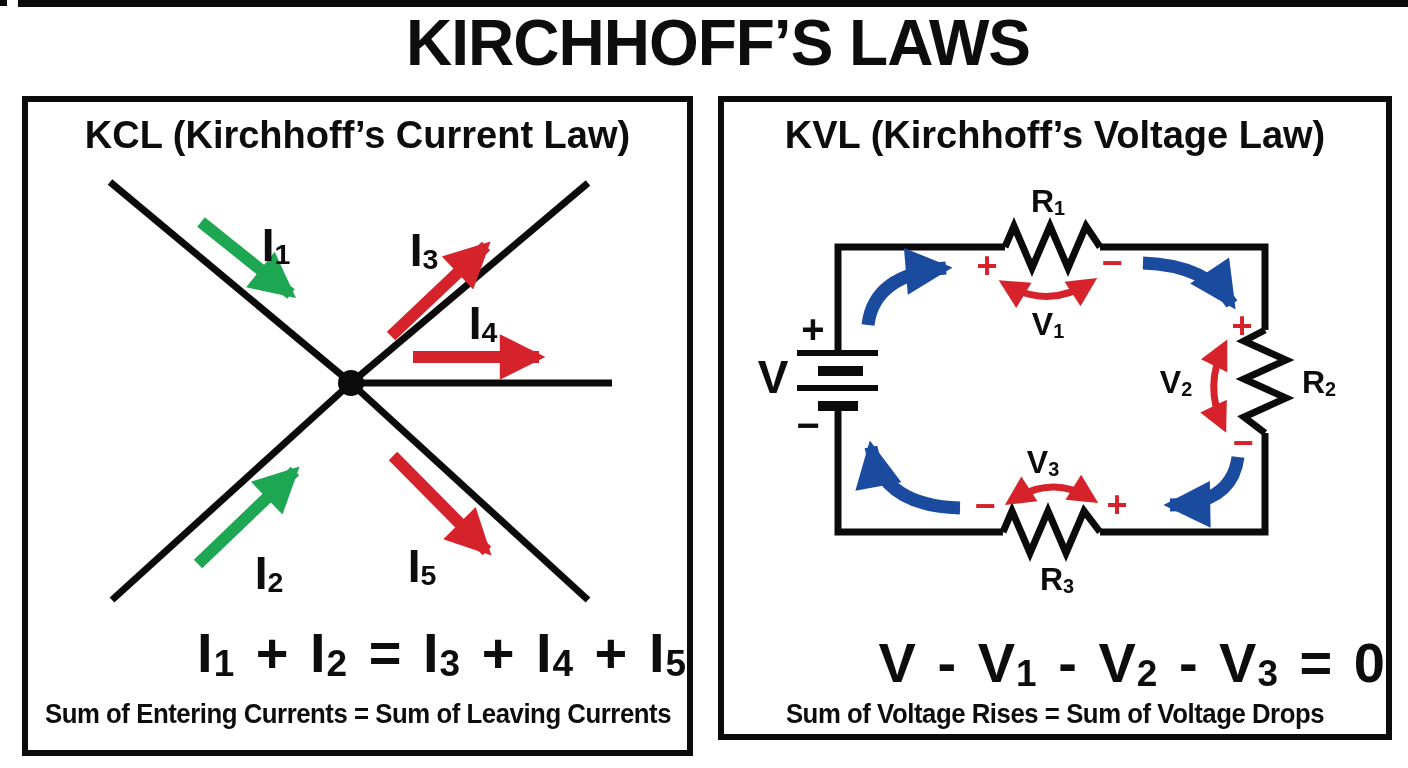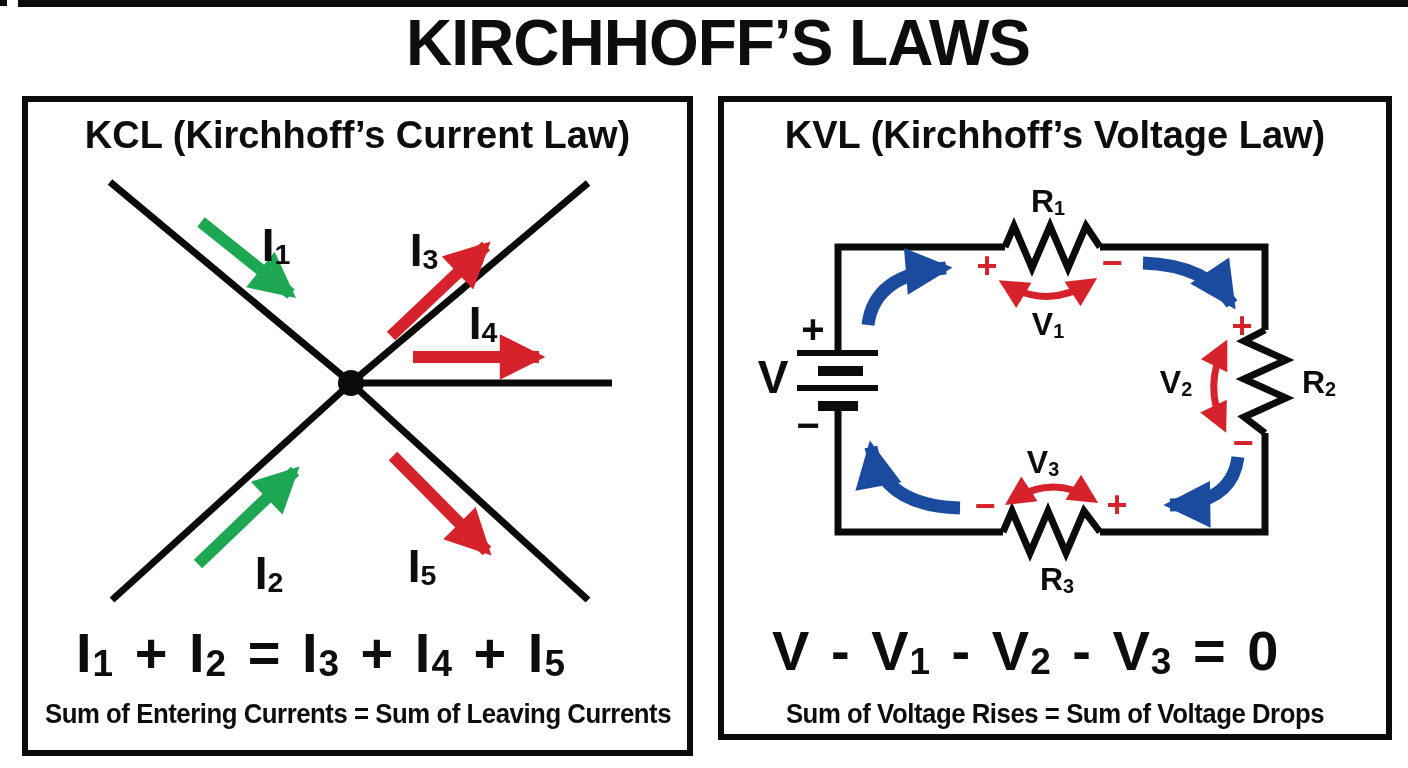--- a/index.html
+++ b/index.html
@@ -12,23 +12,23 @@
   .heading{position:absolute;left:0;top:12px;width:100%;text-align:center;
            font-size:38px;font-weight:bold;white-space:nowrap;}
   .lbl{position:absolute;font-weight:bold;white-space:nowrap;
        transform:translate(-50%,-50%);line-height:1;}
   .cur{font-size:46px;}
   .rv{font-size:32px;}
   .pol{font-size:36px;font-weight:900;}
   .batt-sign{font-size:40px;font-weight:900;}
   .batt-v{font-size:46px;font-weight:900;}
   .sub{font-size:0.62em;vertical-align:-0.12em;}
-  .eq{position:absolute;left:50%;width:100%;text-align:left;font-weight:900;
+  .eq{position:absolute;left:50%;width:100%;text-align:right;font-weight:900;
       font-size:56px;letter-spacing:1px;word-spacing:4px;white-space:nowrap;
-      transform:translate(-50%,-50%);line-height:1;margin-left:48px;}
+      transform:translate(-50%,-50%);line-height:1;}
   .eq .sub{font-size:0.66em;vertical-align:-0.1em;}
   .cap{position:absolute;left:50%;font-weight:bold;font-size:28px;letter-spacing:-0.5px;
        white-space:nowrap;transform:translate(-50%,-50%) scaleX(0.92);line-height:1;}
   svg{position:absolute;left:0;top:0;}
 </style>
 </head>
 <body>
 
 <div class="bar" style="left:0;top:0;width:7px;height:6px;"></div>
 <div class="bar" style="left:18px;top:0;width:1390px;height:7px;"></div>
@@ -124,15 +124,15 @@
   <div class="lbl rv" style="left:452px;top:281px;text-align:right;"><span>V</span><span class="sub">2</span></div>
   <div class="lbl rv" style="left:319px;top:361px;"><span>V</span><span class="sub">3</span></div>
 
   <div class="lbl pol" style="left:263px;top:164px;color:#d6232b;">+</div>
   <div class="lbl pol" style="left:388px;top:161px;color:#d6232b;">−</div>
   <div class="lbl pol" style="left:518px;top:224px;color:#d6232b;">+</div>
   <div class="lbl pol" style="left:519px;top:341px;color:#d6232b;">−</div>
   <div class="lbl pol" style="left:261px;top:404px;color:#d6232b;">−</div>
   <div class="lbl pol" style="left:393px;top:403px;color:#d6232b;">+</div>
 
-  <div class="eq" style="top:550px;"><span>V - </span><span>V</span><span class="sub">1</span><span> - </span><span>V</span><span class="sub">2</span><span> - </span><span>V</span><span class="sub">3</span><span> = 0</span></div>
+  <div class="eq" style="top:562px;"><span>V - </span><span>V</span><span class="sub">1</span><span> - </span><span>V</span><span class="sub">2</span><span> - </span><span>V</span><span class="sub">3</span><span> = 0</span></div>
   <div class="cap" style="top:612px;">Sum of Voltage Rises = Sum of Voltage Drops</div>
 </div>
 
 </body></html>

